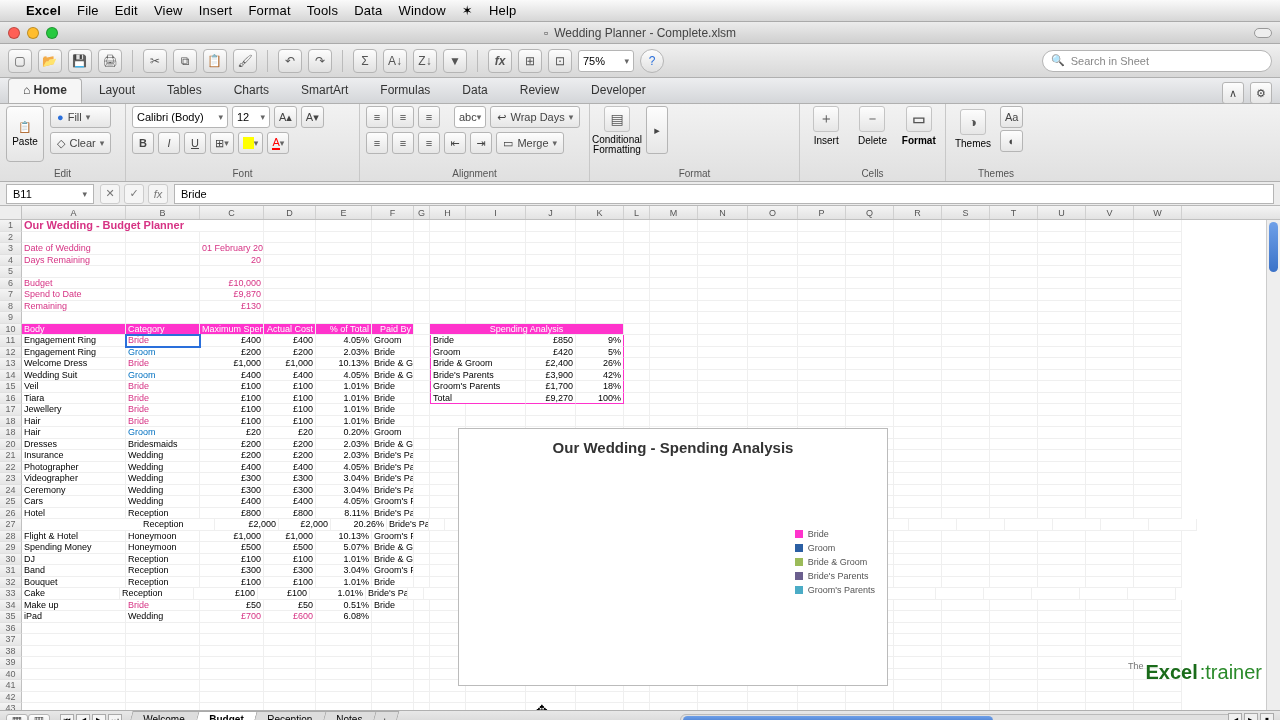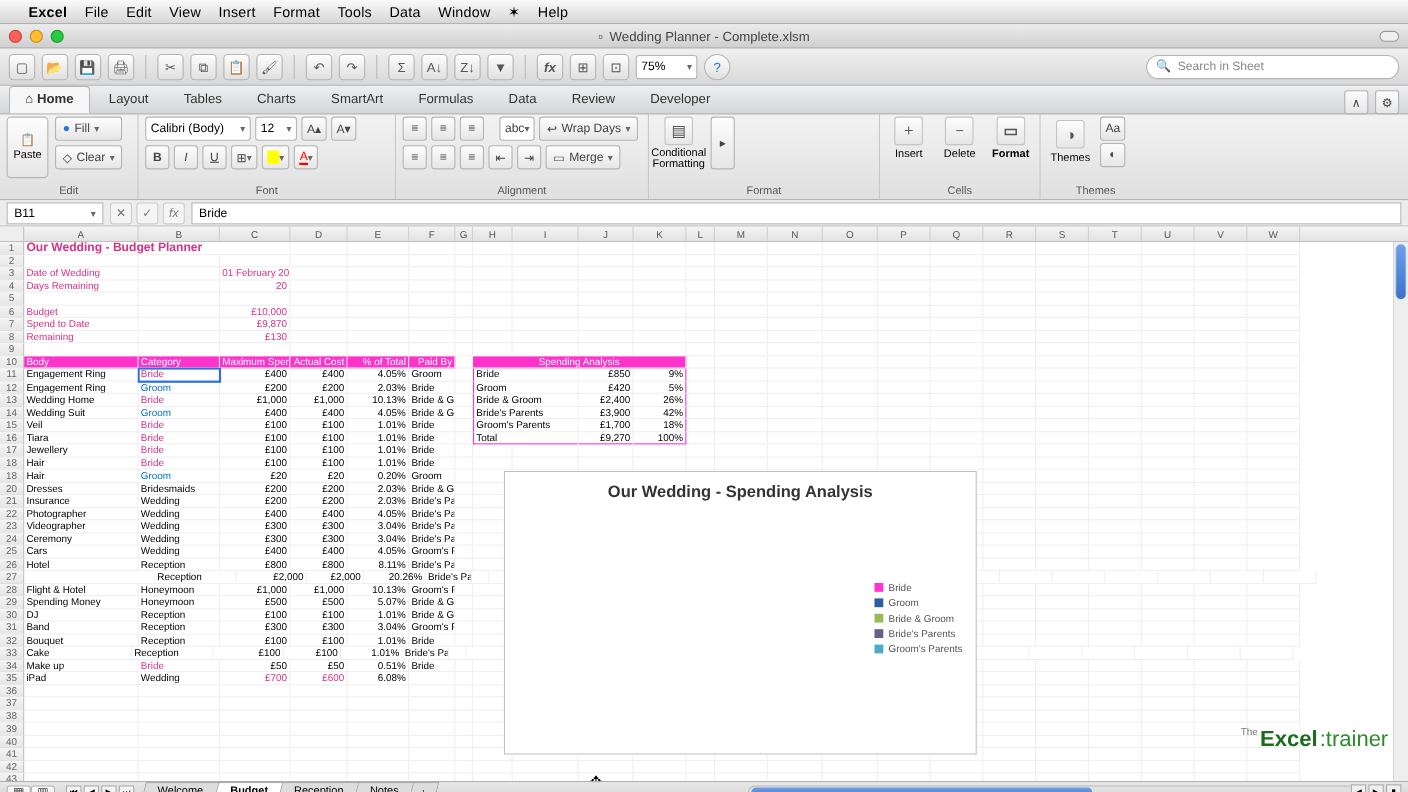--- a/index.html
+++ b/index.html
@@ -658,21 +658,21 @@
         <div class="cell " style="width: 48px;"></div>
         <div class="cell " style="width: 48px;"></div>
         <div class="cell " style="width: 48px;"></div>
         <div class="cell " style="width: 48px;"></div>
         <div class="cell " style="width: 48px;"></div>
         <div class="cell " style="width: 48px;"></div>
         <div class="cell " style="width: 48px;"></div>
       </div>
       <div class="row">
         <div class="rn">13</div>
-        <div class="cell " style="width: 104px;">Wedding Home</div>
+        <div class="cell " style="width: 104px;">Welcome Dress</div>
         <div class="cell red-text" style="width: 74px;">Bride</div>
         <div class="cell r" style="width: 64px;">£1,000</div>
         <div class="cell r" style="width: 52px;">£1,000</div>
         <div class="cell r" style="width: 56px;">10.13%</div>
         <div class="cell " style="width: 42px;">Bride &amp; Groom</div>
         <div class="cell " style="width: 16px;"></div>
         <div class="cell pink-border-l" style="width: 96px;">Bride &amp; Groom</div>
         <div class="cell r" style="width: 50px;">£2,400</div>
         <div class="cell r pink-border-r" style="width: 48px;">26%</div>
         <div class="cell " style="width: 26px;"></div>

